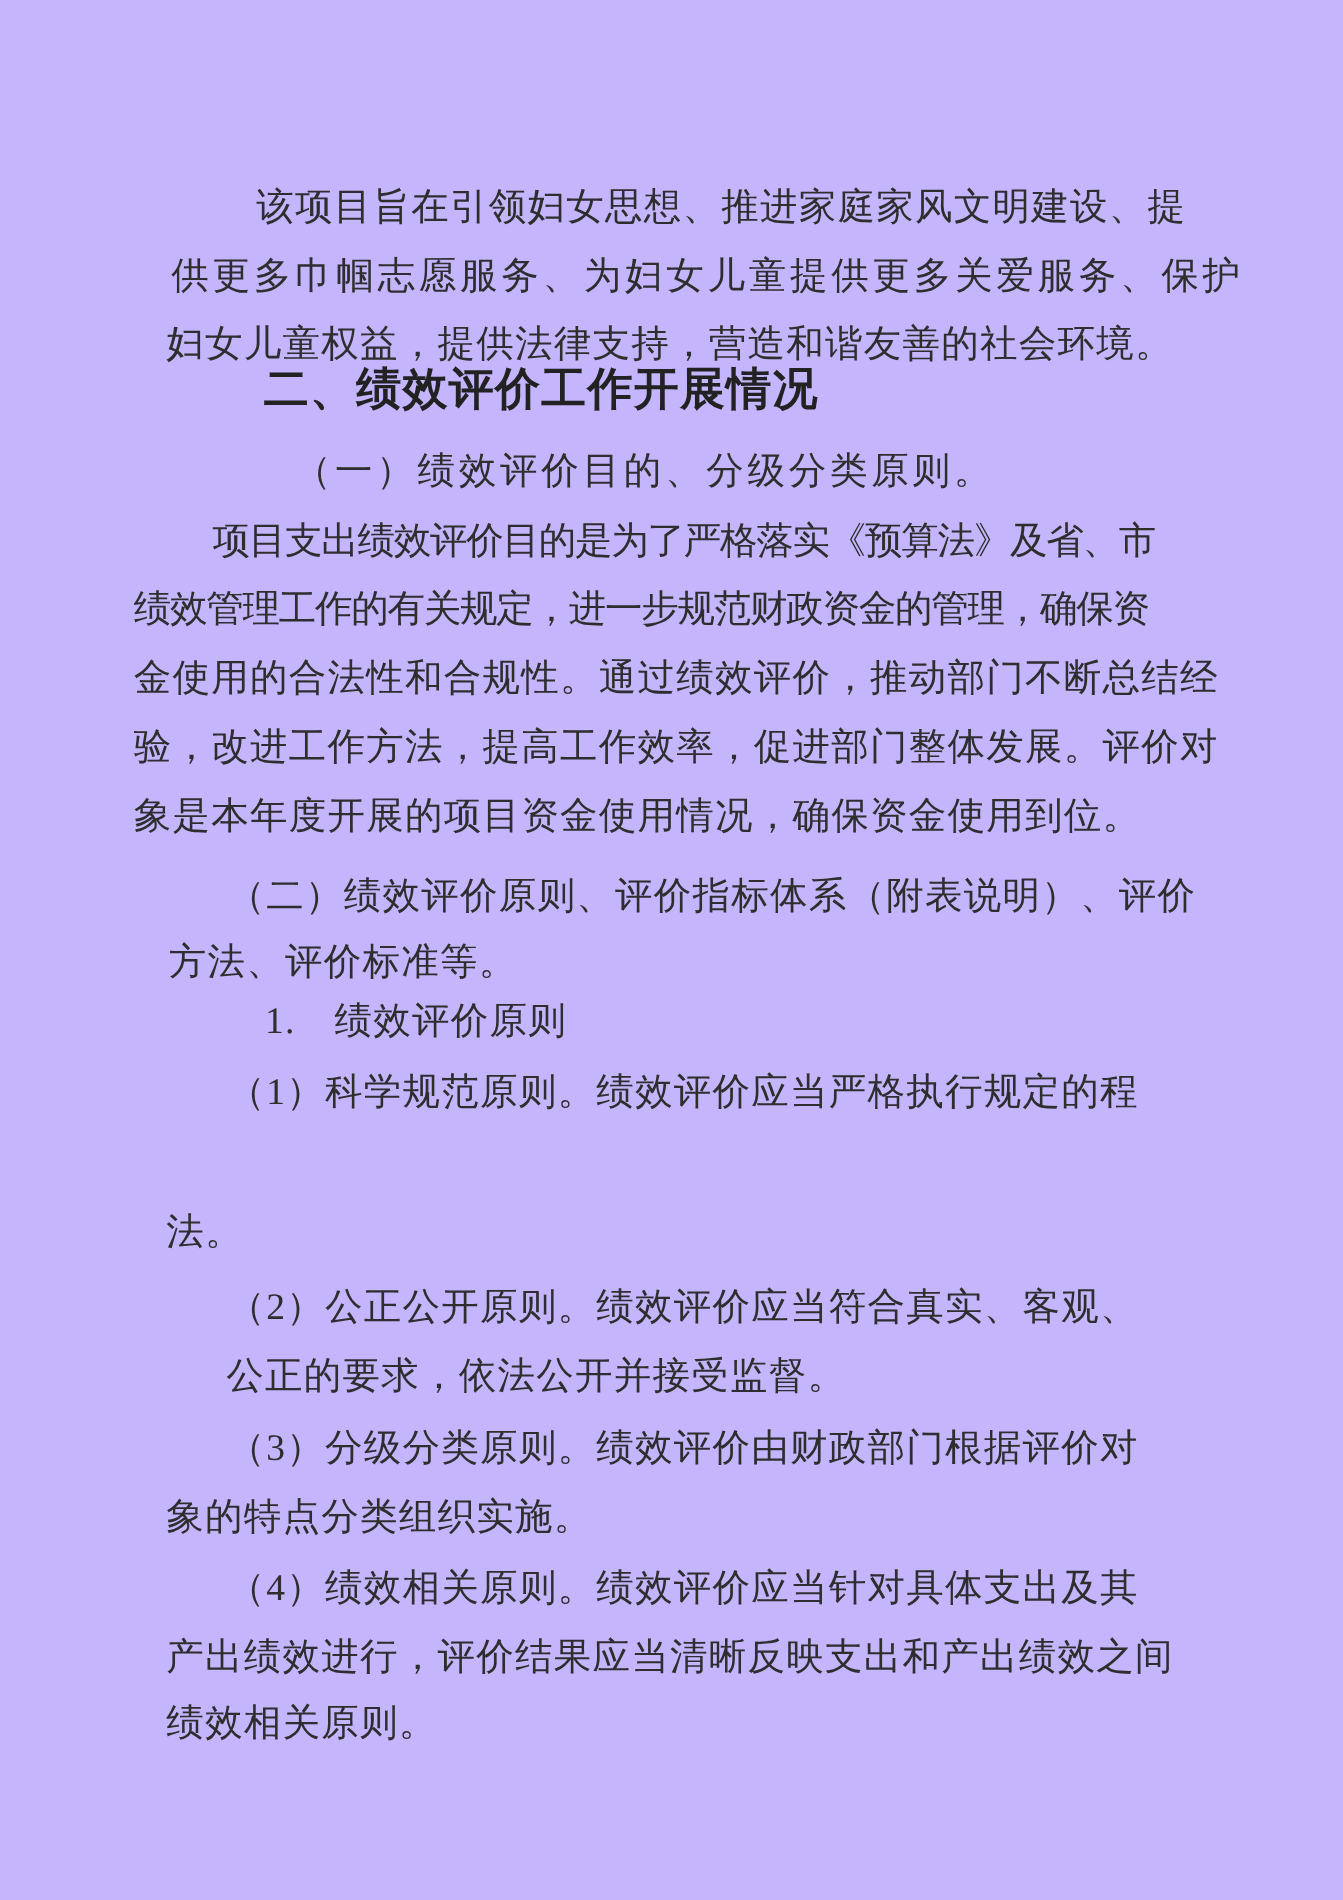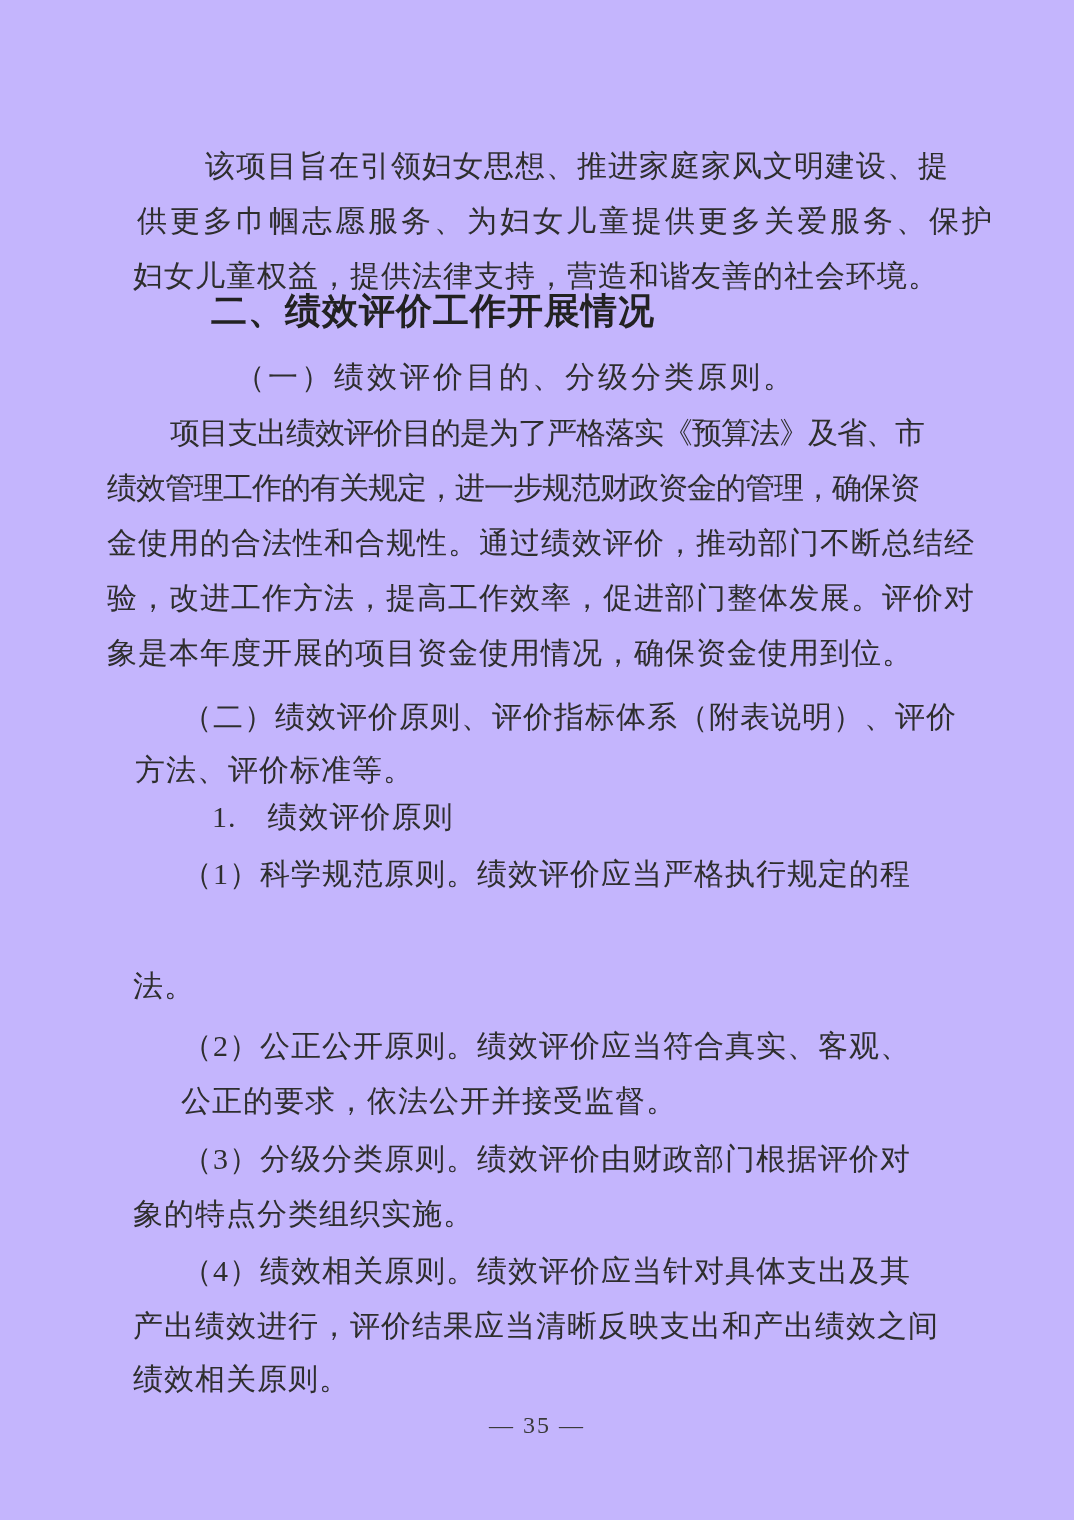--- a/index.html
+++ b/index.html
@@ -75,15 +75,14 @@
   <div class="line" style="top:1026px; left:182px;">（2）公正公开原则。绩效评价应当符合真实、客观、</div>
   <div class="line" style="top:1081px; left:133px;margin-left:48px;">公正的要求，依法公开并接受监督。</div>
 
   <div class="line" style="top:1139px; left:182px;">（3）分级分类原则。绩效评价由财政部门根据评价对</div>
   <div class="line" style="top:1194px; left:133px;">象的特点分类组织实施。</div>
 
   <div class="line" style="top:1251px; left:182px;">（4）绩效相关原则。绩效评价应当针对具体支出及其</div>
   <div class="line" style="top:1306px; left:133px;">产出绩效进行，评价结果应当清晰反映支出和产出绩效之间</div>
   <div class="line" style="top:1359px; left:133px;">绩效相关原则。</div>
 
-  <div class="footer">— 35 —</div>
 
 </div>
 
 </body></html>

